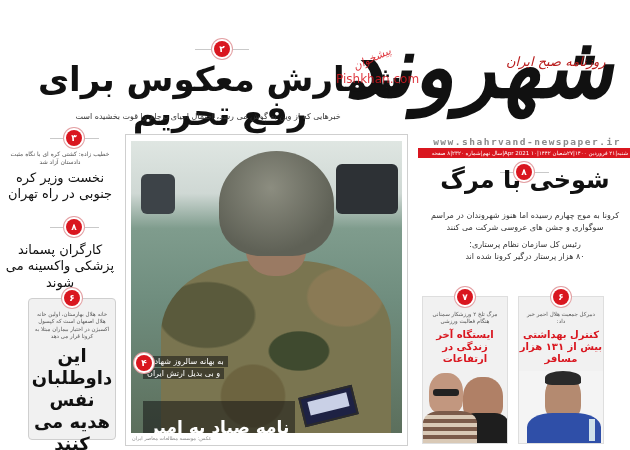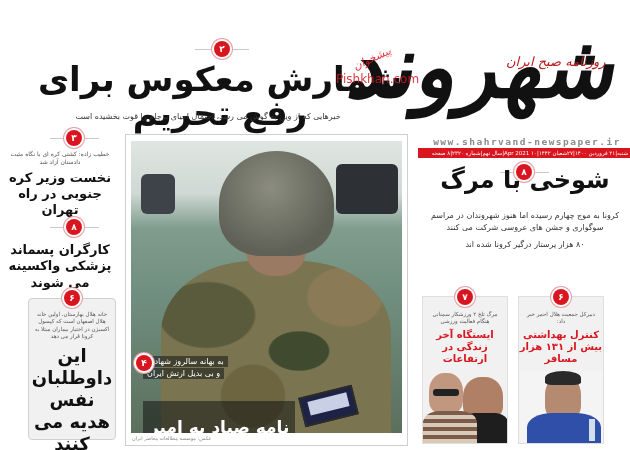--- a/index.html
+++ b/index.html
@@ -97,21 +97,21 @@
   }
   #photo-title {
     position: absolute; left: 12px; top: 260px; background: rgba(20,20,20,0.55);
     color: #fff; font-size: 17px; font-weight: bold; padding: 16px 6px; white-space: nowrap;
   }
   #photo-credit { position: absolute; left: 6px; top: 300px; font-size: 5px; color: #888; }
 
   
   .left-item { position: absolute; left: 4px; width: 112px; text-align: center; }
   .left-kicker { font-size: 6px; color: #555; line-height: 1.3; }
-  .left-title { font-size: 13px; font-weight: bold; line-height: 1.25; color: #111; }
+  .left-title { font-size: 13px; font-weight: normal; line-height: 1.25; color: #111; }
 
   #left-box {
     position: absolute; left: 28px; top: 298px; width: 88px; height: 142px;
     border: 1px solid #cfcfcf; border-radius: 4px; background: #f1f1f1; text-align: center;
   }
   #left-box-kicker { font-size: 5.5px; color: #555; line-height: 1.35; padding: 12px 3px 0; }
   #left-box-title { font-size: 18px; font-weight: bold; line-height: 1.22; color: #111; margin-top: 4px; }
 
   
   #right-story { position: absolute; left: 420px; top: 160px; width: 210px; text-align: center; }
@@ -189,20 +189,21 @@
   <div id="photo-credit">عکس: موسسه مطالعات معاصر ایران</div>
 </div>
 
 <div class="badge-line" style="left:500px; top:172px; width:14px;"></div>
 <div class="badge" style="left:516px; top:164px;">۸</div>
 <div class="badge-line" style="left:535px; top:172px; width:14px;"></div>
 <div id="right-story">
   <div id="right-title">شوخی با مرگ</div>
   <div id="right-kicker">کرونا به موج چهارم رسیده اما هنوز شهروندان در مراسم سوگواری و جشن های عروسی شرکت می کنند</div>
   <div id="right-sub">
+    <div>رئیس کل سازمان نظام پرستاری:</div>
     <div>۸۰ هزار پرستار درگیر کرونا شده اند</div>
   </div>
 </div>
 
 <div class="card" style="left:422px;">
   <div class="card-kicker">مرگ تلخ ۲ ورزشکار سمنانی هنگام فعالیت ورزشی</div>
   <div class="card-title">ایستگاه آخر زندگی در ارتفاعات</div>
   <div class="card-photo">
     <div class="person" style="left:40px; top:6px; width:40px; height:42px; background:#b08066;"></div>
     <div class="person" style="left:38px; top:42px; width:48px; height:40px; background:#1e1e1e; border-radius:30% 30% 0 0;"></div>

